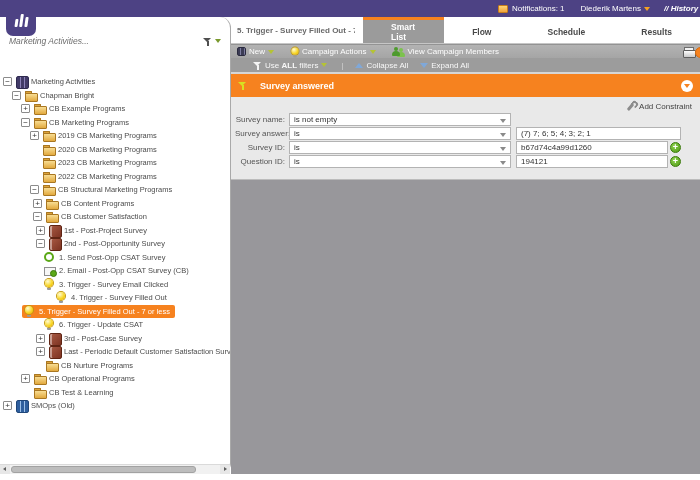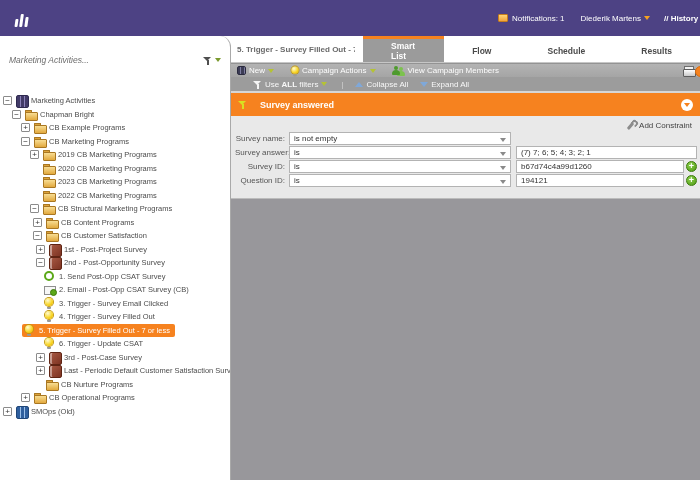--- a/index.html
+++ b/index.html
@@ -1,32 +1,32 @@
 <!DOCTYPE html>
 <html><head>
 <meta charset="utf-8">
 <style>
   * { margin:0; padding:0; box-sizing:border-box; }
   body { font-family:"Liberation Sans", sans-serif; background:#fff; }
   .window { position:relative; width:700px; height:480px; overflow:hidden; background:#fff; }
 
   
-  .topbar { position:relative; height:36px; background:#4d4284; display:flex; align-items:center;
+  .topbar { position:relative; height:17px; background:#4d4284; display:flex; align-items:center;
             justify-content:flex-end; color:#fff; font-size:8px; z-index:6; }
   .logo-tab { position:absolute; left:6px; top:0; width:30px; height:36px; background:#4d4284;
               border-radius:0 0 7px 7px; display:flex; align-items:flex-end; justify-content:center;
               gap:2px; padding-bottom:9px; }
   .logo-bar { display:inline-block; width:3px; background:#fff; border-radius:1px; transform:skewX(-8deg); }
   .lb1{height:8px;} .lb2{height:13px;} .lb3{height:10px;}
   .topbar-item { display:flex; align-items:center; white-space:nowrap; }
   .notif { margin-right:16px; }
   .i-notif { width:10px; height:8px; background:linear-gradient(#ffd574,#f0a33c); border:1px solid #c87f1d;
              border-radius:1px; margin-right:4px; }
   .user { margin-right:14px; }
-  .history { font-weight:bold; width:36px; overflow:hidden; }
+  .history { font-style:italic; font-weight:bold; width:36px; overflow:hidden; }
   .caret { width:0; height:0; border-left:3px solid transparent; border-right:3px solid transparent;
            border-top:4px solid currentColor; display:inline-block; margin-left:3px; }
   .c-orange { color:#f6a21f; } .c-olive { color:#b5c334; } .c-green { color:#7a9a2e; }
 
   
   .body-row { display:flex; height:457px; }
 
   
   .sidebar { position:relative; width:231px; flex:none; background:#fff; border-right:1px solid #a9a9a9;border-radius:11px; }
   .search-row { margin-top:13px; height:22px; display:flex; align-items:center; padding:0 9px; }
@@ -133,21 +133,21 @@
                     border-top:4px solid #f6821f; }
 
   .panel-body { height:83px; flex:none; background:#e9e9e9; border-bottom:1px solid #bcbcbc; position:relative; }
   .add-constraint { position:absolute; top:4px; right:8px; display:flex; align-items:center; gap:4px;
                     font-size:8px; color:#444; }
   .i-wrench { width:10px; height:10px; position:relative; display:inline-block; }
   .i-wrench::before { content:""; position:absolute; left:4px; top:2px; width:3px; height:8px;
         background:#8c8c8c; transform:rotate(40deg); border-radius:1px; }
   .i-wrench::after { content:""; position:absolute; left:6px; top:0; width:3px; height:3px;
         border:2px solid #8c8c8c; border-bottom-color:transparent; border-radius:50%; transform:rotate(40deg); }
-  .form-rows { position:absolute; top:16px; left:0; right:0; }
+  .form-rows { position:absolute; top:16px; left:0; right:16px; }
   .form-row { display:flex; align-items:center; height:13px; margin-bottom:1px; padding:0 3px 0 4px; }
   .fr-label { width:50px; flex:none; text-align:right; margin-right:4px; font-size:8px; color:#555; white-space:nowrap; }
   .fr-op { width:222px; flex:none; height:13px; background:#fff; border:1px solid #b3b3b3; position:relative;
            font-size:8px; color:#333; display:flex; align-items:center; padding:0 12px 0 4px; }
   .fr-caret { position:absolute; right:4px; top:4.5px; width:0; height:0; border-left:3px solid transparent;
               border-right:3px solid transparent; border-top:4px solid #8a8a8a; }
   .fr-input { flex:1; height:13px; background:#fff; border:1px solid #b3b3b3; font-family:inherit;
               font-size:8px; color:#333; padding:0 4px; margin-left:5px; min-width:0; outline:none; }
   .i-plus { width:11px; height:11px; flex:none; margin-left:2px; border-radius:50%; color:#fff;
             background:radial-gradient(circle at 35% 30%,#8ed14f,#4e9a12); border:1px solid #3a7a0a;
@@ -288,21 +288,21 @@
               <span class="ticon i-email"></span>
               <span class="tlabel">2. Email - Post-Opp CSAT Survey (CB)</span>
             </span>
           </div>
           <div class="tree-row" style="padding-left: 42px;">
             <span class="row-content">
               <span class="ticon i-bulb"></span>
               <span class="tlabel">3. Trigger - Survey Email Clicked</span>
             </span>
           </div>
-          <div class="tree-row" style="padding-left: 42px;">
+          <div class="tree-row" style="padding-left: 26px; margin-left: 28px;">
             <span class="row-content">
               <span class="ticon i-bulb"></span>
               <span class="tlabel">4. Trigger - Survey Filled Out</span>
             </span>
           </div>
           <div class="tree-row" style="padding-left: 22px;">
             <span class="row-content selected">
               <span class="ticon i-bulb"></span>
               <span class="tlabel">5. Trigger - Survey Filled Out - 7 or less</span>
             </span>
@@ -332,20 +332,27 @@
             <span class="row-content">
               <span class="ticon i-folder"></span>
               <span class="tlabel">CB Nurture Programs</span>
             </span>
           </div>
           <div class="tree-row" style="padding-left: 21px;">
             <span class="exp">+</span>
             <span class="row-content">
               <span class="ticon i-folder"></span>
               <span class="tlabel">CB Operational Programs</span>
+            </span>
+          </div>
+          <div class="tree-row" style="padding-left: 21px;">
+            <span class="exp-spacer"></span>
+            <span class="row-content">
+              <span class="ticon i-folder"></span>
+              <span class="tlabel">CB Test &amp; Learning</span>
             </span>
           </div>
           <div class="tree-row" style="padding-left: 3px;">
             <span class="exp">+</span>
             <span class="row-content">
               <span class="ticon i-workspace-blue"></span>
               <span class="tlabel">SMOps (Old)</span>
             </span>
           </div>
         </div>

